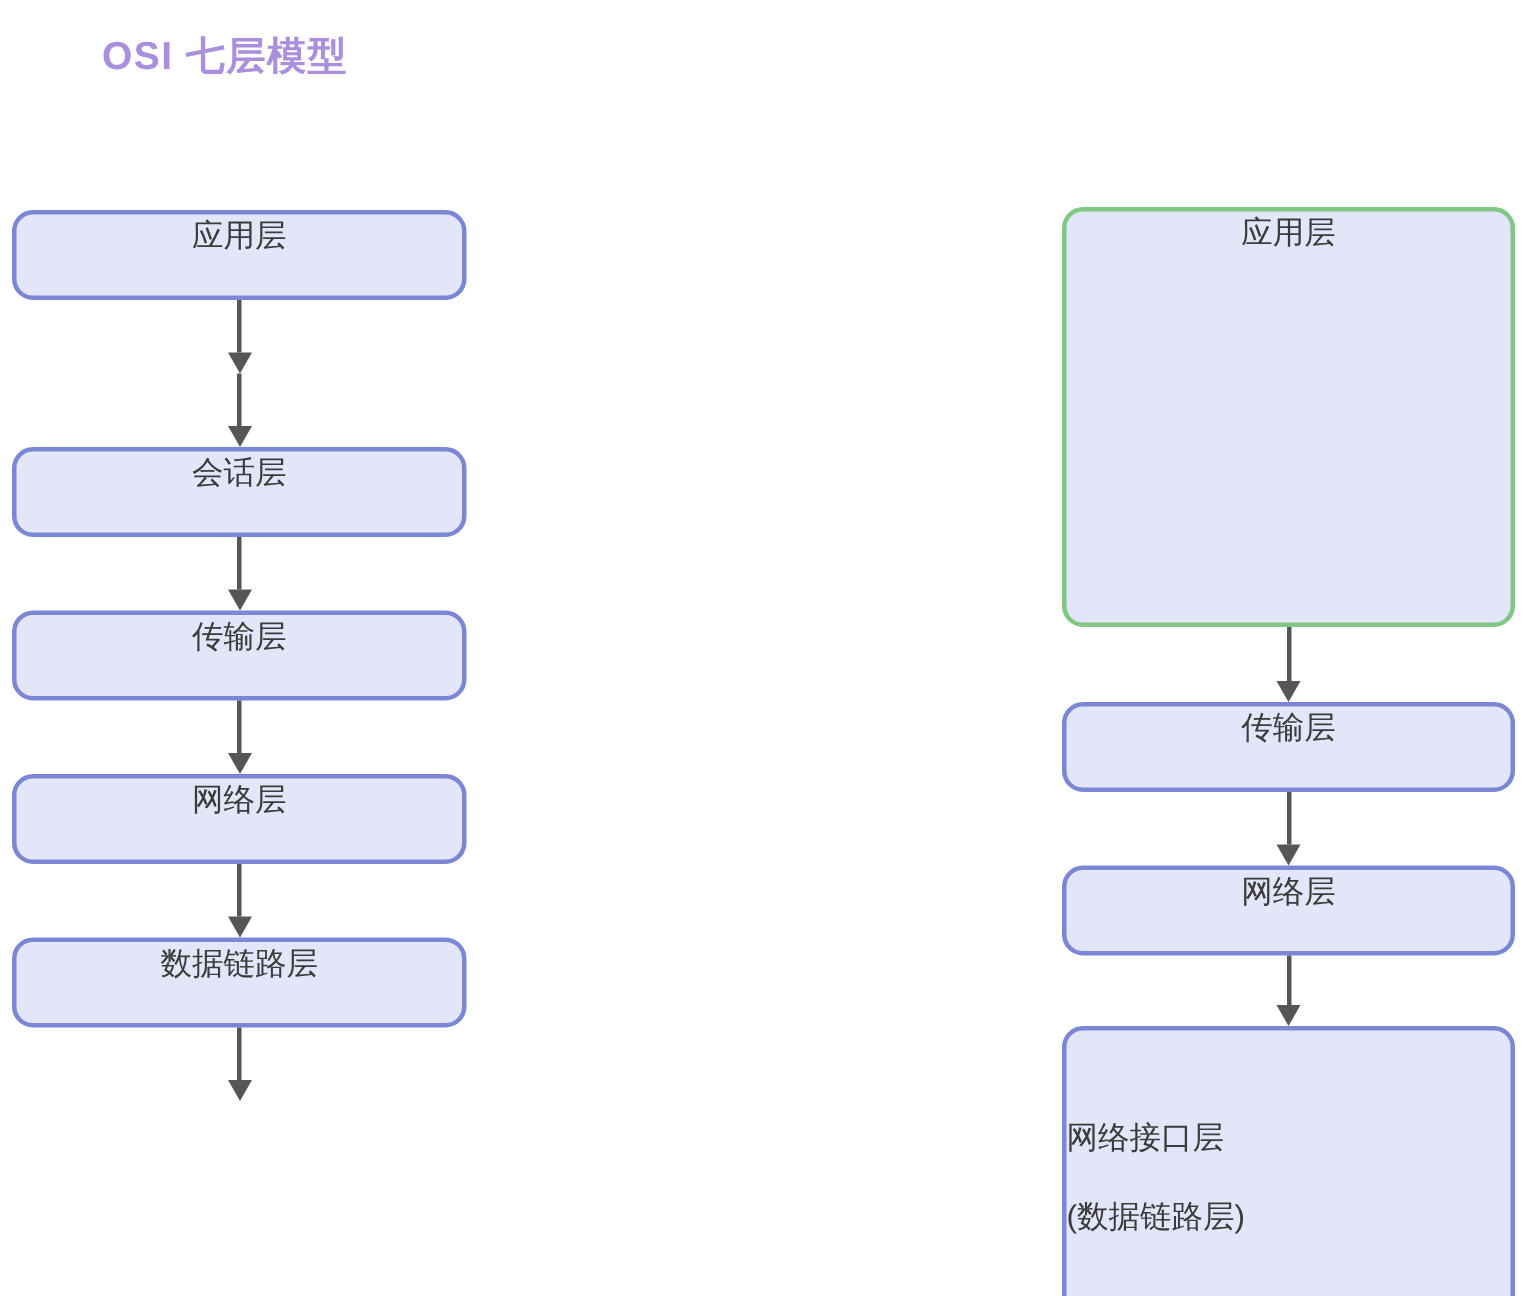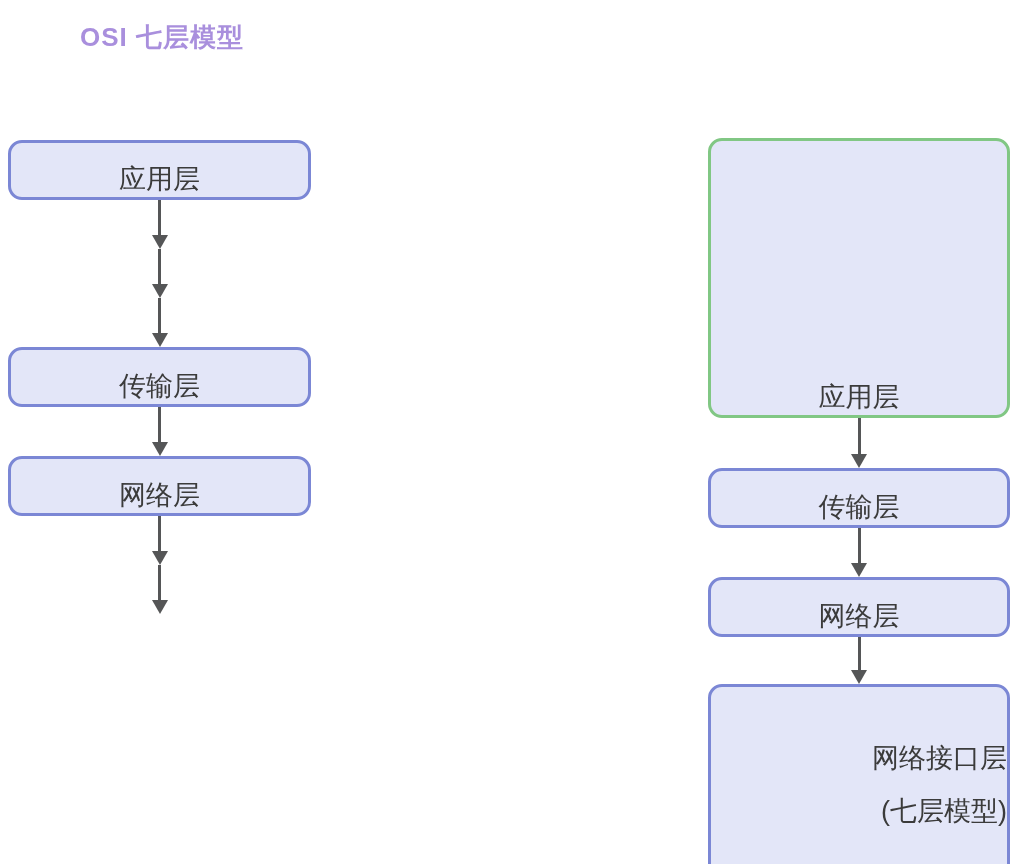--- a/index.html
+++ b/index.html
@@ -25,40 +25,40 @@
   }
   .title {
     position: absolute;
     top: 20px;
     font-size: 26px;
     font-weight: bold;
     color: var(--title-text);
     text-align: center;
     letter-spacing: 1px;
   }
-  .title-left  { left: 12px;   width: 300px; }
+  .title-left  { left: 0px;   width: 300px; }
   .title-right { left: 690px; width: 300px; }
 
   .col {
     position: absolute;
     display: flex;
     flex-direction: column;
   }
   .col-osi { left: 8px;   top: 140px; width: 303px; }
   .col-tcp { left: 708px; top: 138px; width: 302px; }
 
   .box {
     height: 60px;
     background: var(--box-fill);
     border: 3px solid var(--box-border);
     border-radius: 14px;
     display: flex;
-    align-items: flex-end;
+    align-items: flex-start;
     justify-content: center;
-    font-size: 27px;
+    font-size: 21px;
     color: var(--box-text);
     flex-shrink: 0;
   }
   .box-app {
     height: 280px;
     border-color: var(--box-border-green);
   }
   .box-tall {
     height: 201px;
     flex-direction: column;
@@ -102,20 +102,23 @@
     <div class="arrow gap-49">
       <div class="arrow-line"></div>
       <div class="arrow-head"></div>
     </div>
 
     <div class="arrow gap-49">
       <div class="arrow-line"></div>
       <div class="arrow-head"></div>
     </div>
 
+    <div class="box">
+      <span>会话层</span>
+    </div>
     <div class="arrow gap-49">
       <div class="arrow-line"></div>
       <div class="arrow-head"></div>
     </div>
 
     <div class="box">
       <span>传输层</span>
     </div>
     <div class="arrow gap-49">
       <div class="arrow-line"></div>
@@ -123,20 +126,23 @@
     </div>
 
     <div class="box">
       <span>网络层</span>
     </div>
     <div class="arrow gap-49">
       <div class="arrow-line"></div>
       <div class="arrow-head"></div>
     </div>
 
+    <div class="box">
+      <span>数据链路层</span>
+    </div>
     <div class="arrow gap-49">
       <div class="arrow-line"></div>
       <div class="arrow-head"></div>
     </div>
 
 
   </div>
 
   <div class="col col-tcp">
 
@@ -159,18 +165,18 @@
     <div class="box">
       <span>网络层</span>
     </div>
     <div class="arrow gap-47">
       <div class="arrow-line"></div>
       <div class="arrow-head"></div>
     </div>
 
     <div class="box box-tall">
       <span>网络接口层</span>
-      <span>(七层模型)</span>
+      <span>(数据链路层)</span>
     </div>
 
   </div>
 
 </div>
 
 </body></html>

